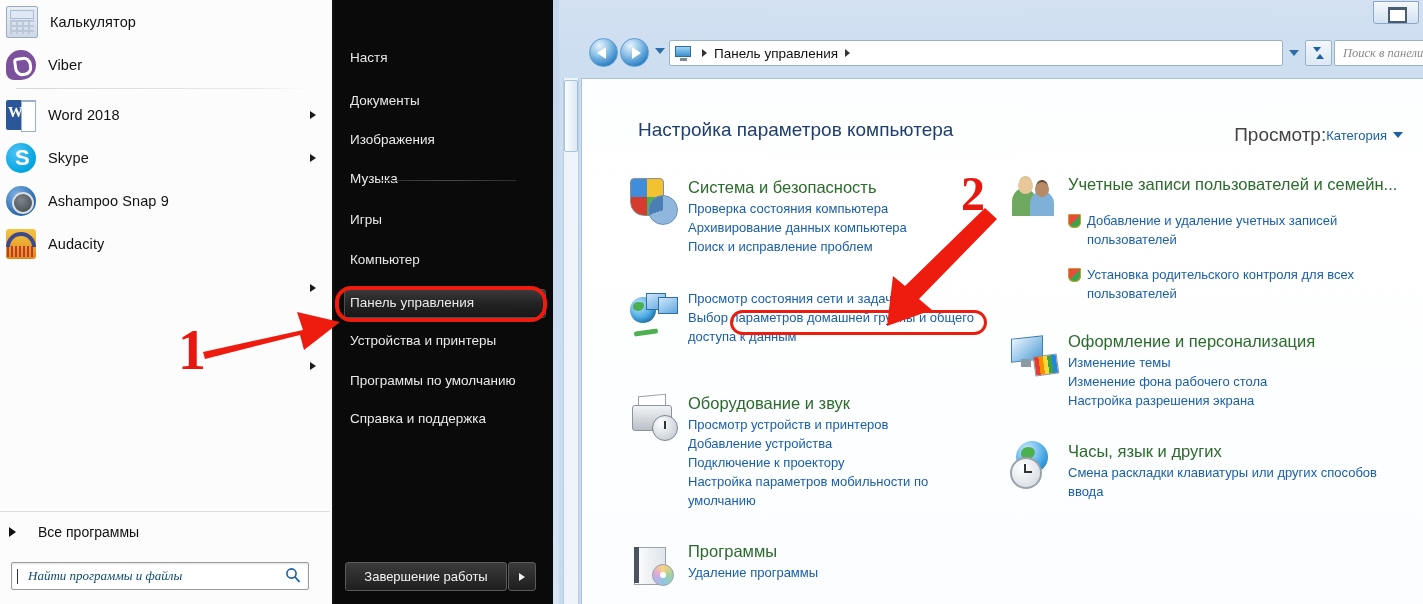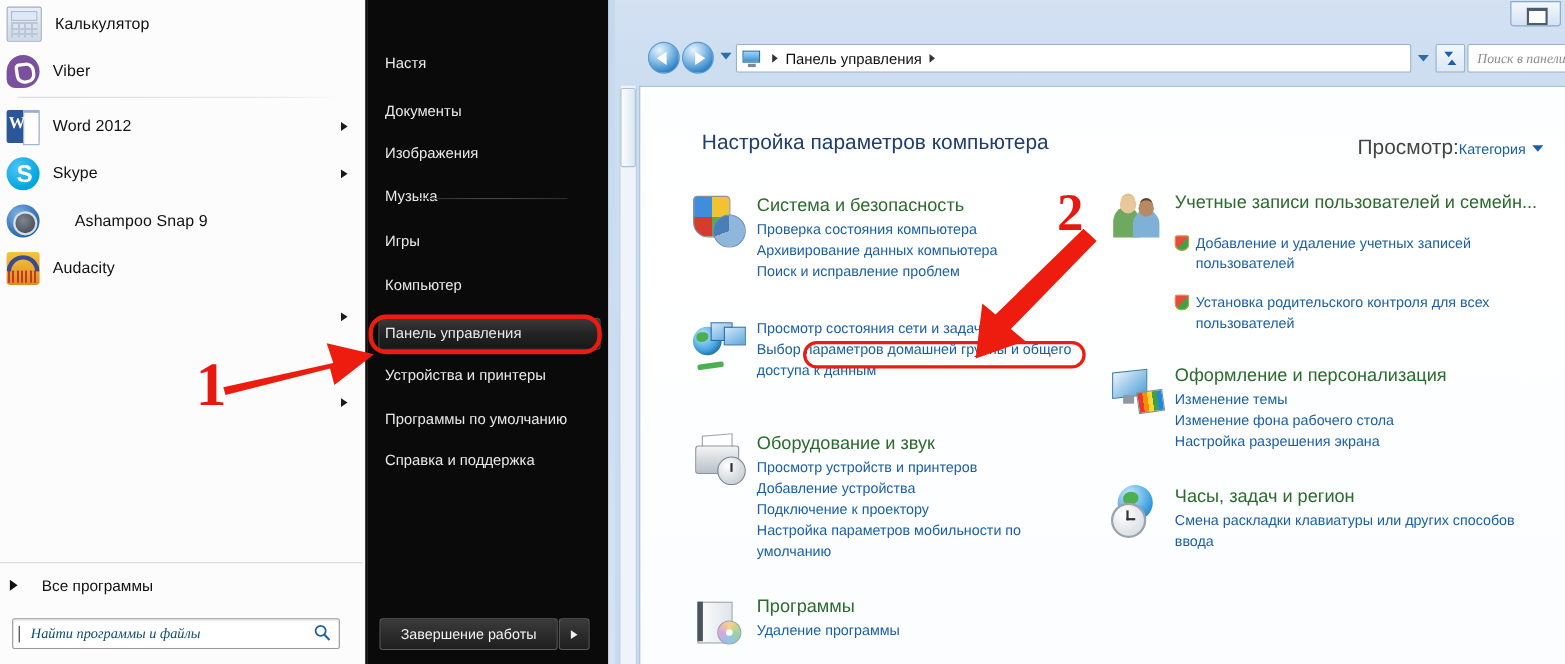--- a/index.html
+++ b/index.html
@@ -245,31 +245,31 @@
 
       <div class="prog-item" style="top:43px;">
         <span class="prog-ico ic-viber"></span>
         <span class="prog-label">Viber</span>
       </div>
 
       <div class="prog-sep" style="top:88px;"></div>
 
       <div class="prog-item" style="top:93px;">
         <span class="prog-ico ic-word"></span>
-        <span class="prog-label">Word 2012</span>
+        <span class="prog-label">Word 2018</span>
         <span class="prog-arrow"></span>
       </div>
 
       <div class="prog-item" style="top:136px;">
         <span class="prog-ico ic-skype"></span>
         <span class="prog-label">Skype</span>
         <span class="prog-arrow"></span>
       </div>
 
-      <div class="prog-item" style="top:179px;gap:20px;">
+      <div class="prog-item" style="top:179px;">
         <span class="prog-ico ic-snap"></span>
         <span class="prog-label">Ashampoo Snap 9</span>
       </div>
 
       <div class="prog-item" style="top:222px;">
         <span class="prog-ico ic-audacity"></span>
         <span class="prog-label">Audacity</span>
       </div>
 
       <div class="prog-item" style="top:266px;">
@@ -479,21 +479,21 @@
           <div class="cat-link">Настройка разрешения экрана</div>
         </span>
       </div>
 
       <div class="cat" style="left:428px;top:362px;width:400px;">
         <span class="cat-ico ico-clock">
           <span class="globe2"></span>
             <span class="face"></span>
         </span>
         <span>
-          <div class="cat-title">Часы, задач и регион</div>
+          <div class="cat-title">Часы, язык и других</div>
           <div class="cat-link">Смена раскладки клавиатуры или других способов ввода</div>
         </span>
       </div>
 
 
     </div>
   </div>
 </div>
 
 <div id="hl-ring-1"></div>

